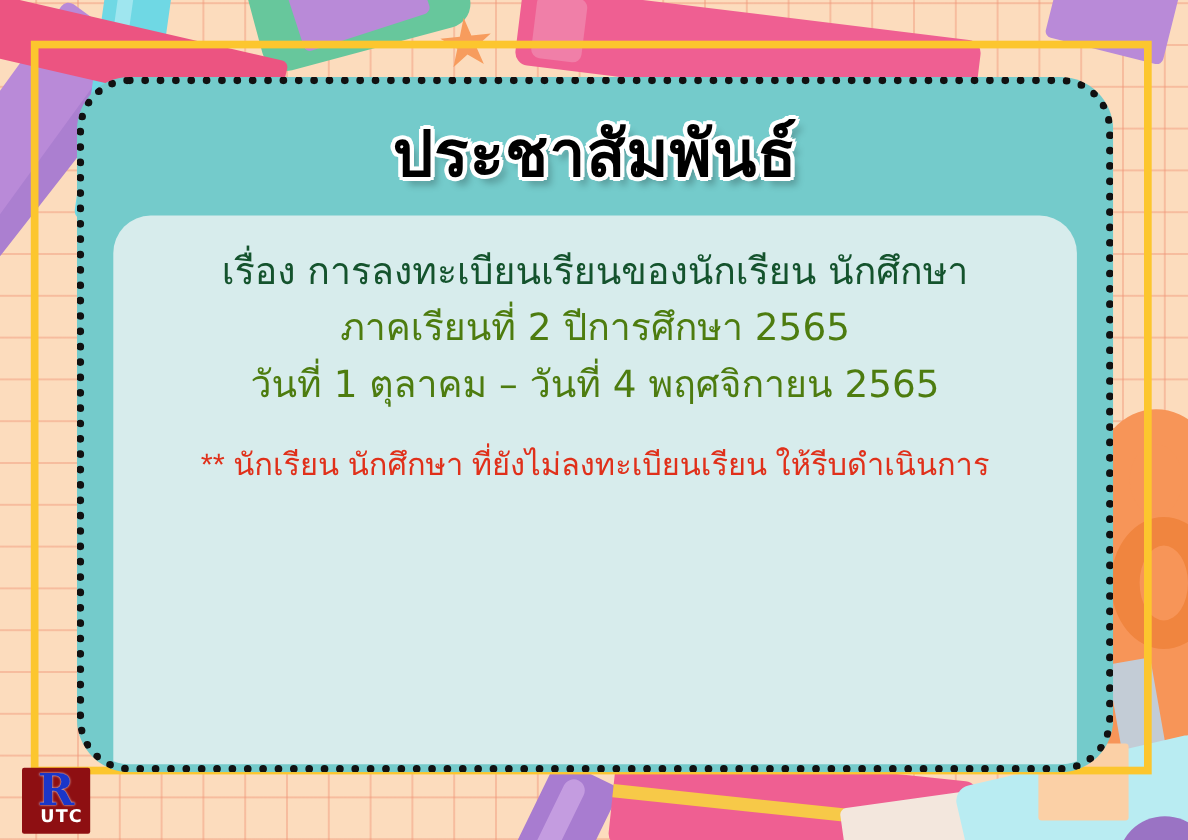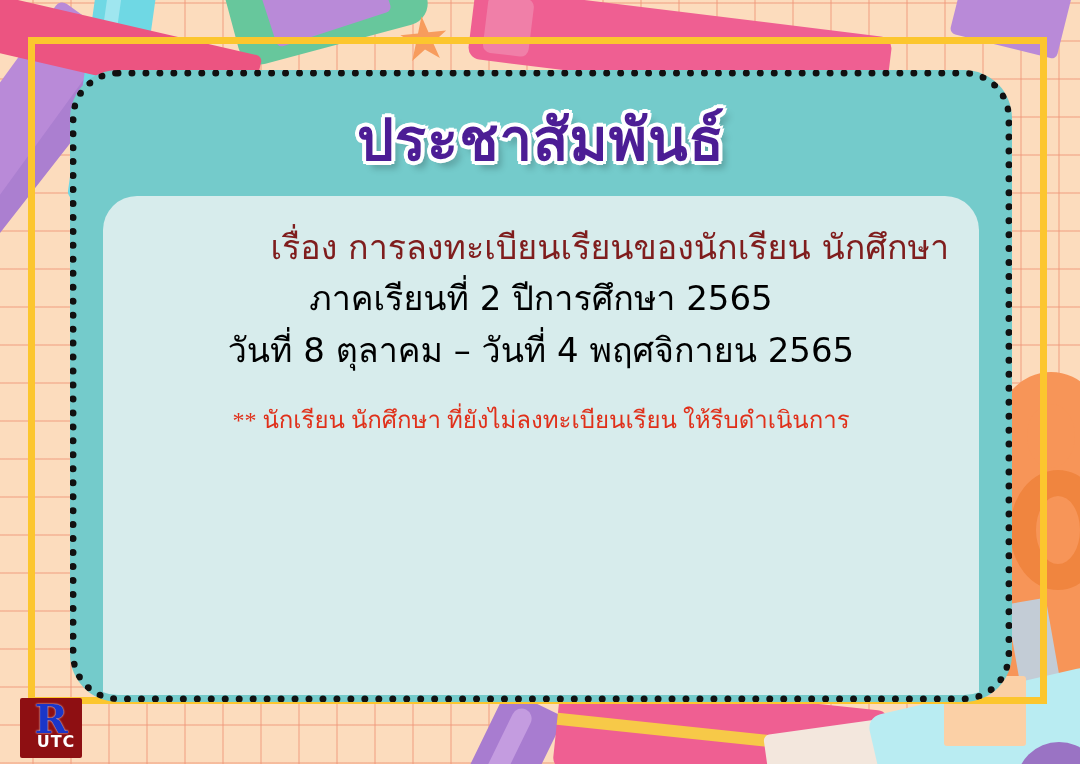--- a/index.html
+++ b/index.html
@@ -173,21 +173,21 @@
     flex-direction:column;
     align-items:center;
     overflow:hidden;
   }
 
   .card-title{
     margin-top:30px;
     font-family:"DejaVu Sans","Liberation Sans",sans-serif;
     font-size:58px;
     font-weight:bold;
-    color:#4c1d95;
+    color:#000000;
     letter-spacing:1px;
     line-height:1.15;
     text-shadow:
       -3px -3px 0 #fff, 3px -3px 0 #fff, -3px 3px 0 #fff, 3px 3px 0 #fff,
       -4px 0 0 #fff, 4px 0 0 #fff, 0 -4px 0 #fff, 0 4px 0 #fff,
       6px 7px 7px rgba(0,0,0,.25);
     white-space:nowrap;
   }
 
   .panel{
@@ -199,27 +199,27 @@
     padding:26px 30px 0 30px;
     text-align:center;
   }
 
   .line{
     font-family:"DejaVu Sans","Liberation Sans",sans-serif;
     font-size:34px;
     line-height:1.52;
     white-space:nowrap;
   }
-  .line.pink{ color:#7f1d1d;text-align:right; }
-  .line.blue{ color:#000000; }
+  .line.pink{ color:#14532d; }
+  .line.blue{ color:#4d7c0f; }
 
   .note{
     margin-top:26px;
-    font-family:Liberation Serif, serif;
-    font-size:24px;
+    font-family:Liberation Sans, sans-serif;
+    font-size:28px;
     line-height:1.45;
     color:#e0301a;
     white-space:nowrap;
   }
 
   
   .logo{
     position:absolute;
     left:20px; top:698px;
     width:62px; height:60px;
@@ -275,21 +275,21 @@
   <div class="card">
 
     <div class="card-title">ประชาสัมพันธ์</div>
 
     <div class="panel">
 
       <div class="line pink">เรื่อง การลงทะเบียนเรียนของนักเรียน นักศึกษา</div>
 
       <div class="line blue">ภาคเรียนที่ 2 ปีการศึกษา 2565</div>
 
-      <div class="line blue">วันที่ 8 ตุลาคม – วันที่ 4 พฤศจิกายน 2565</div>
+      <div class="line blue">วันที่ 1 ตุลาคม – วันที่ 4 พฤศจิกายน 2565</div>
 
 
       <div class="note">
         <div>** นักเรียน นักศึกษา ที่ยังไม่ลงทะเบียนเรียน ให้รีบดำเนินการ</div>
       </div>
 
     </div>
   </div>
 
   <div class="logo">

